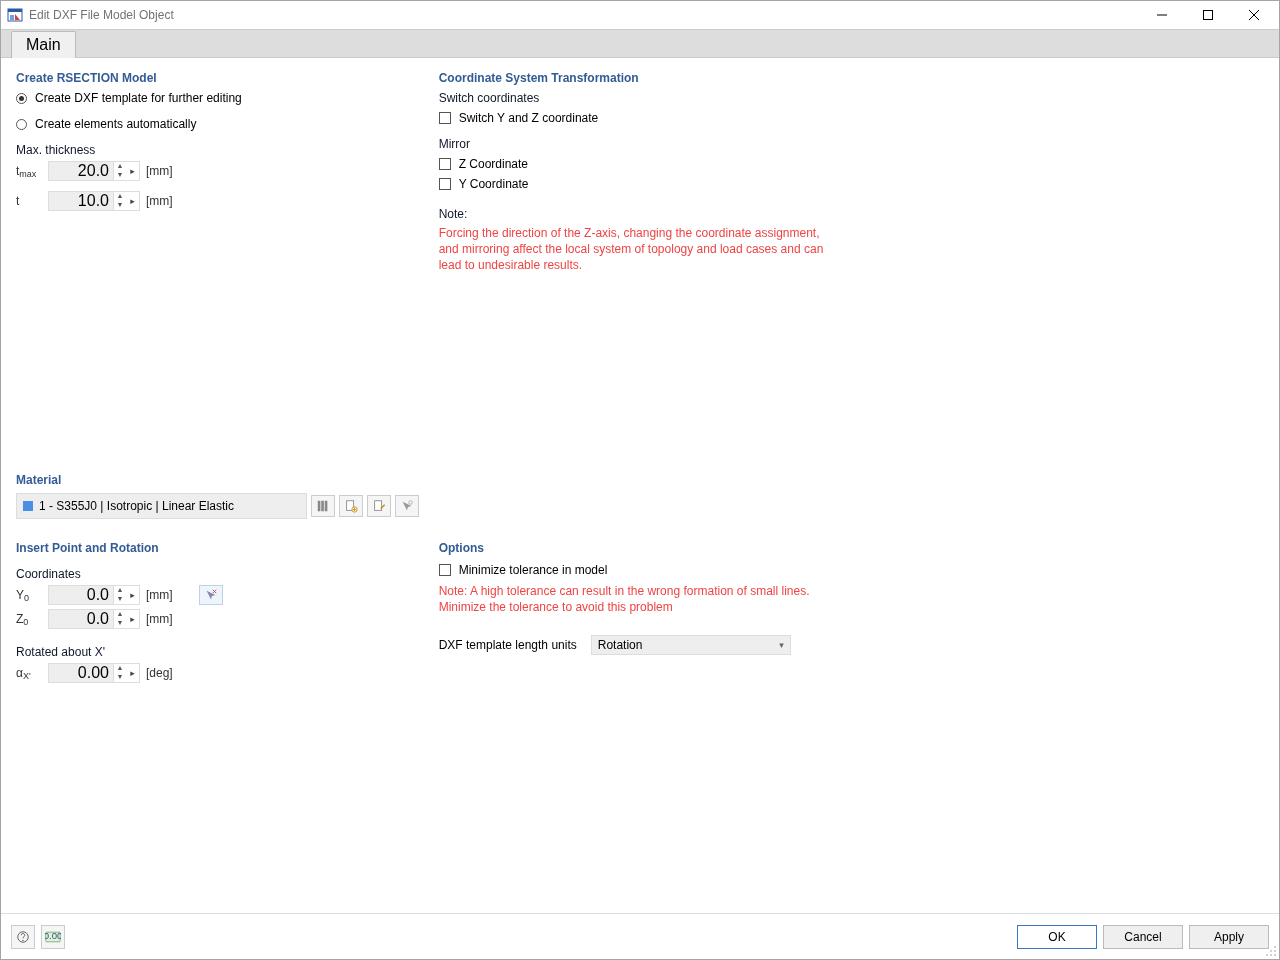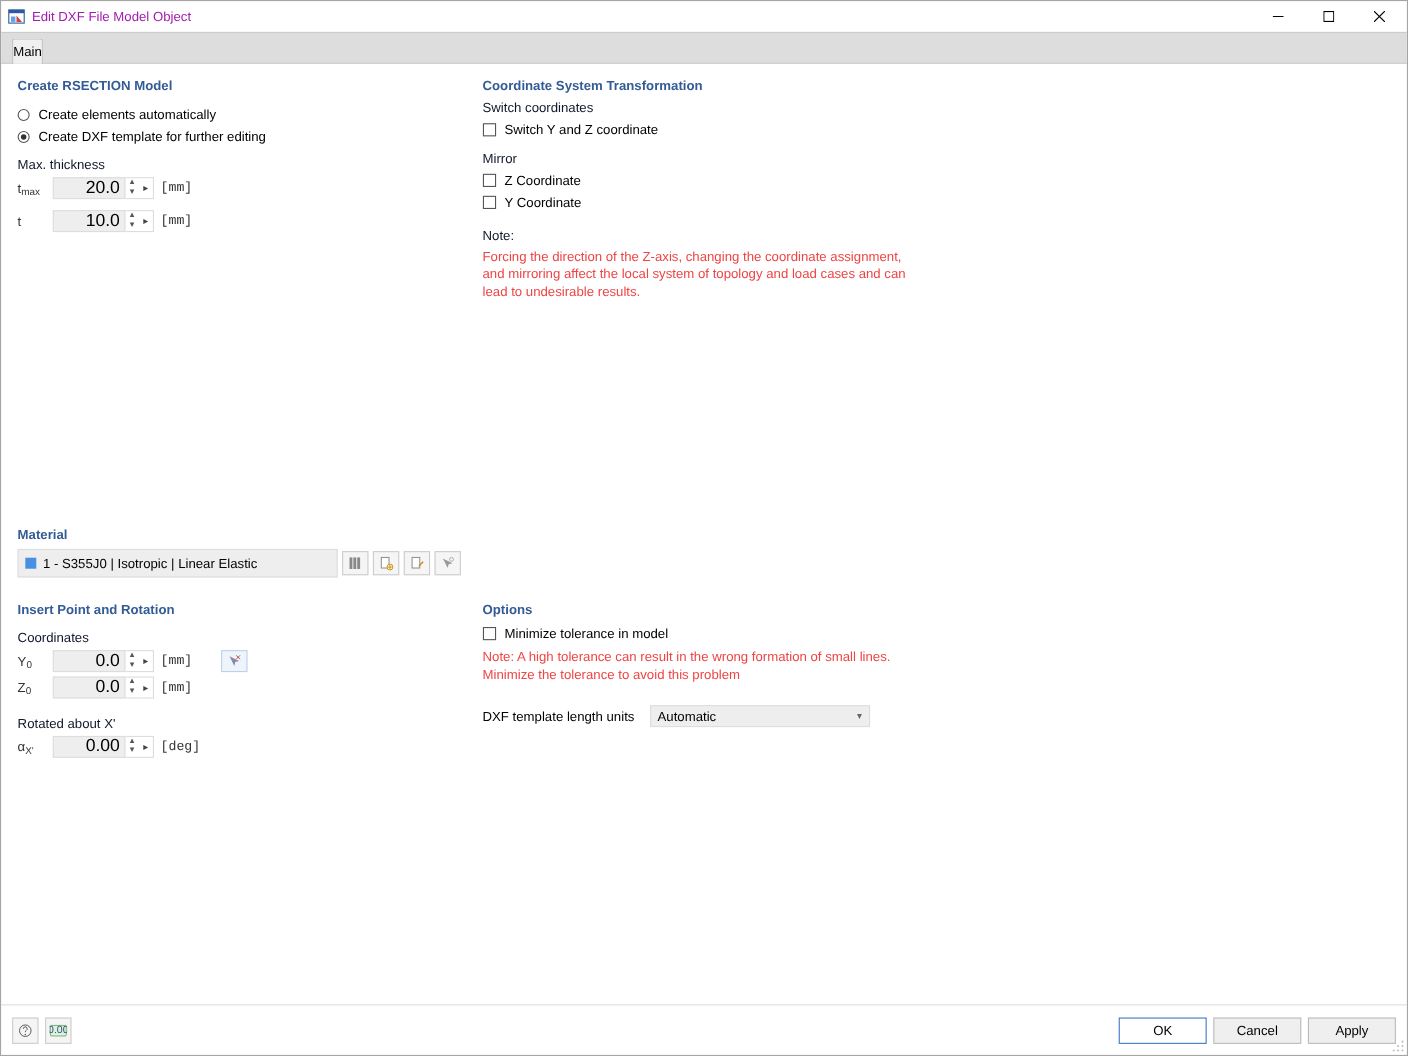--- a/index.html
+++ b/index.html
@@ -1,24 +1,24 @@
 <!DOCTYPE html>
 <html><head>
 <meta charset="utf-8">
 <style>
 * { box-sizing: border-box; margin: 0; padding: 0; font-family: "Segoe UI", Tahoma, sans-serif; font-size: 12px; }
 body { background: #fff; color: #000; width: 1280px; height: 960px; overflow: hidden; position: relative; }
 .window { width: 1280px; height: 960px; border: 1px solid #a5a5a5; background: #fff; display: flex; flex-direction: column; }
 .titlebar { height: 28px; display: flex; align-items: center; padding: 0 2px 0 6px; }
 .titlebar .app-icon { width: 16px; height: 16px; margin-right: 6px; }
-.titlebar .title { flex: 1; color: #a21caf; font-size: 12px; }
+.titlebar .title { flex: 1; color: #737373; font-size: 12px; }
 .wincontrols { display: flex; }
 .wincontrols .wc { width: 46px; height: 28px; display: flex; align-items: center; justify-content: center; cursor: default; }
 .tabstrip { height: 29px; background: #ddd; border-top: 1px solid #ccc; border-bottom: 1px solid #ccc; display: flex; align-items: flex-end; padding-left: 10px; }
-.tab { background: #f0f0f0; border: 1px solid #bbb; border-bottom: none; padding: 4px 0; font-size: 12px; position: relative; top: 1px; border-radius: 2px 2px 0 0; }
+.tab { background: #f0f0f0; border: 1px solid #bbb; border-bottom: none; padding: 4px 14px; font-size: 16px; position: relative; top: 1px; border-radius: 2px 2px 0 0; }
 .content { flex: 1; display: grid; grid-template-columns: 1fr 1fr 1fr; grid-template-rows: auto auto 1fr; gap: 10px; padding: 6px 10px 8px 10px; overflow: hidden; }
 .panel { border: 1px solid #fff; }
 .section-title { color: #335b95; font-weight: 600; font-size: 12px; margin-bottom: 6px; }
 .panel-create { grid-column: 1; grid-row: 1; }
 .panel-coord  { grid-column: 2; grid-row: 1; }
 .panel-material { grid-column: 1; grid-row: 2; }
 .panel-insert { grid-column: 1; grid-row: 3; }
 .panel-options { grid-column: 2; grid-row: 3; }
 .pad { padding: 6px 4px 4px 4px; }
 .panel-create .body { height: 360px; }
@@ -27,21 +27,21 @@
 .radio.selected::after { content: ""; width: 5px; height: 5px; background: #333; border-radius: 50%; }
 .chk { width: 12px; height: 12px; border: 1px solid #555; display: inline-block; flex: 0 0 auto; }
 .field-row { display: flex; align-items: center; gap: 6px; margin: 4px 0; }
 .field-row .lab { width: 26px; color: #333; }
 .sub { font-size: 9px; position: relative; top: 2px; }
 .spin { display: flex; align-items: stretch; height: 20px; }
 .spin input { width: 66px; background: #eee; border: 1px solid #ddd; text-align: right; padding: 0 4px; font-size: 16px; }
 .spin .updown { width: 12px; display: flex; flex-direction: column; border-top:1px solid #ddd;border-bottom:1px solid #ddd; }
 .spin .updown span { flex:1; font-size:7px; line-height:8px; text-align:center; color:#555; cursor:pointer; }
 .spin .plus { width: 14px; border:1px solid #ddd; border-left:none; display:flex; align-items:center; justify-content:center; font-size:9px; color:#444; cursor:pointer; }
-.unit { color: #333; font-family: Liberation Mono, monospace; }
+.unit { color: #333; }
 .sub-label { color: #0f172a; margin: 12px 0 4px 0; }
 .material-row { display: flex; align-items: center; gap: 4px; }
 .material-select { flex: 1; background: #eee; border: 1px solid #ddd; height: 22px; display: flex; align-items: center; padding: 12px 6px; gap: 6px; }
 .mat-swatch { width: 10px; height: 10px; background: #4a90e2; }
 .icon-btn { width: 24px; height: 22px; border: 1px solid #ccc; background: #f5f5f5; display:flex; align-items:center; justify-content:center; cursor:pointer; }
 .icon-btn svg { width:14px; height:14px; }
 .pick-btn { width: 24px; height: 20px; border: 1px solid #c0d0e8; background: #eef4fb; display:flex; align-items:center; justify-content:center; margin-left: 20px; cursor:pointer; }
 .note { color: #ef4444; line-height: 1.35; margin-top: 4px; }
 .select-box { width: 200px; height: 20px; background: #eee; border: 1px solid #ddd; display: flex; align-items: center; justify-content: space-between; padding: 0 6px; cursor:pointer; }
 .select-box .chev { font-size: 9px; color: #666; }
@@ -89,27 +89,27 @@
 
   <div class="tabstrip">
     <div class="tab">Main</div>
   </div>
 
   <div class="content">
 
     <div class="panel panel-create pad">
       <div class="section-title">Create RSECTION Model</div>
       <div class="body">
+        <div class="radio-row">
+          <span class="radio selected"></span>
+          <span>Create DXF template for further editing</span>
+        </div>
         <div class="radio-row" style="margin-top:12px">
           <span class="radio"></span>
           <span>Create elements automatically</span>
-        </div>
-        <div class="radio-row">
-          <span class="radio selected"></span>
-          <span>Create DXF template for further editing</span>
         </div>
         <div class="sub-label">Max. thickness</div>
         <div class="field-row">
           <span class="lab"><span>t</span><span class="sub">max</span></span>
           <div class="spin">
             <input value="20.0" style="">
             <div class="updown">
                 <span>▲</span>
                 <span>▼</span>
               </div>
@@ -240,21 +240,21 @@
     <div class="panel panel-options pad">
       <div class="section-title">Options</div>
       <div class="check-row" style="margin-top:8px">
         <span class="chk"></span>
         <span>Minimize tolerance in model</span>
       </div>
       <div class="note">Note: A high tolerance can result in the wrong formation of small lines. Minimize the tolerance to avoid this problem</div>
       <div class="field-row" style="margin-top:20px; gap:14px">
         <span>DXF template length units</span>
         <div class="select-box">
-          <span>Automatic</span>
+          <span>Rotation</span>
           <span class="chev">▾</span>
         </div>
       </div>
     </div>
 
   </div>
 
   <div class="footer">
     <div class="small-tool">
       <svg width="14" height="14" viewBox="0 0 16 16">

